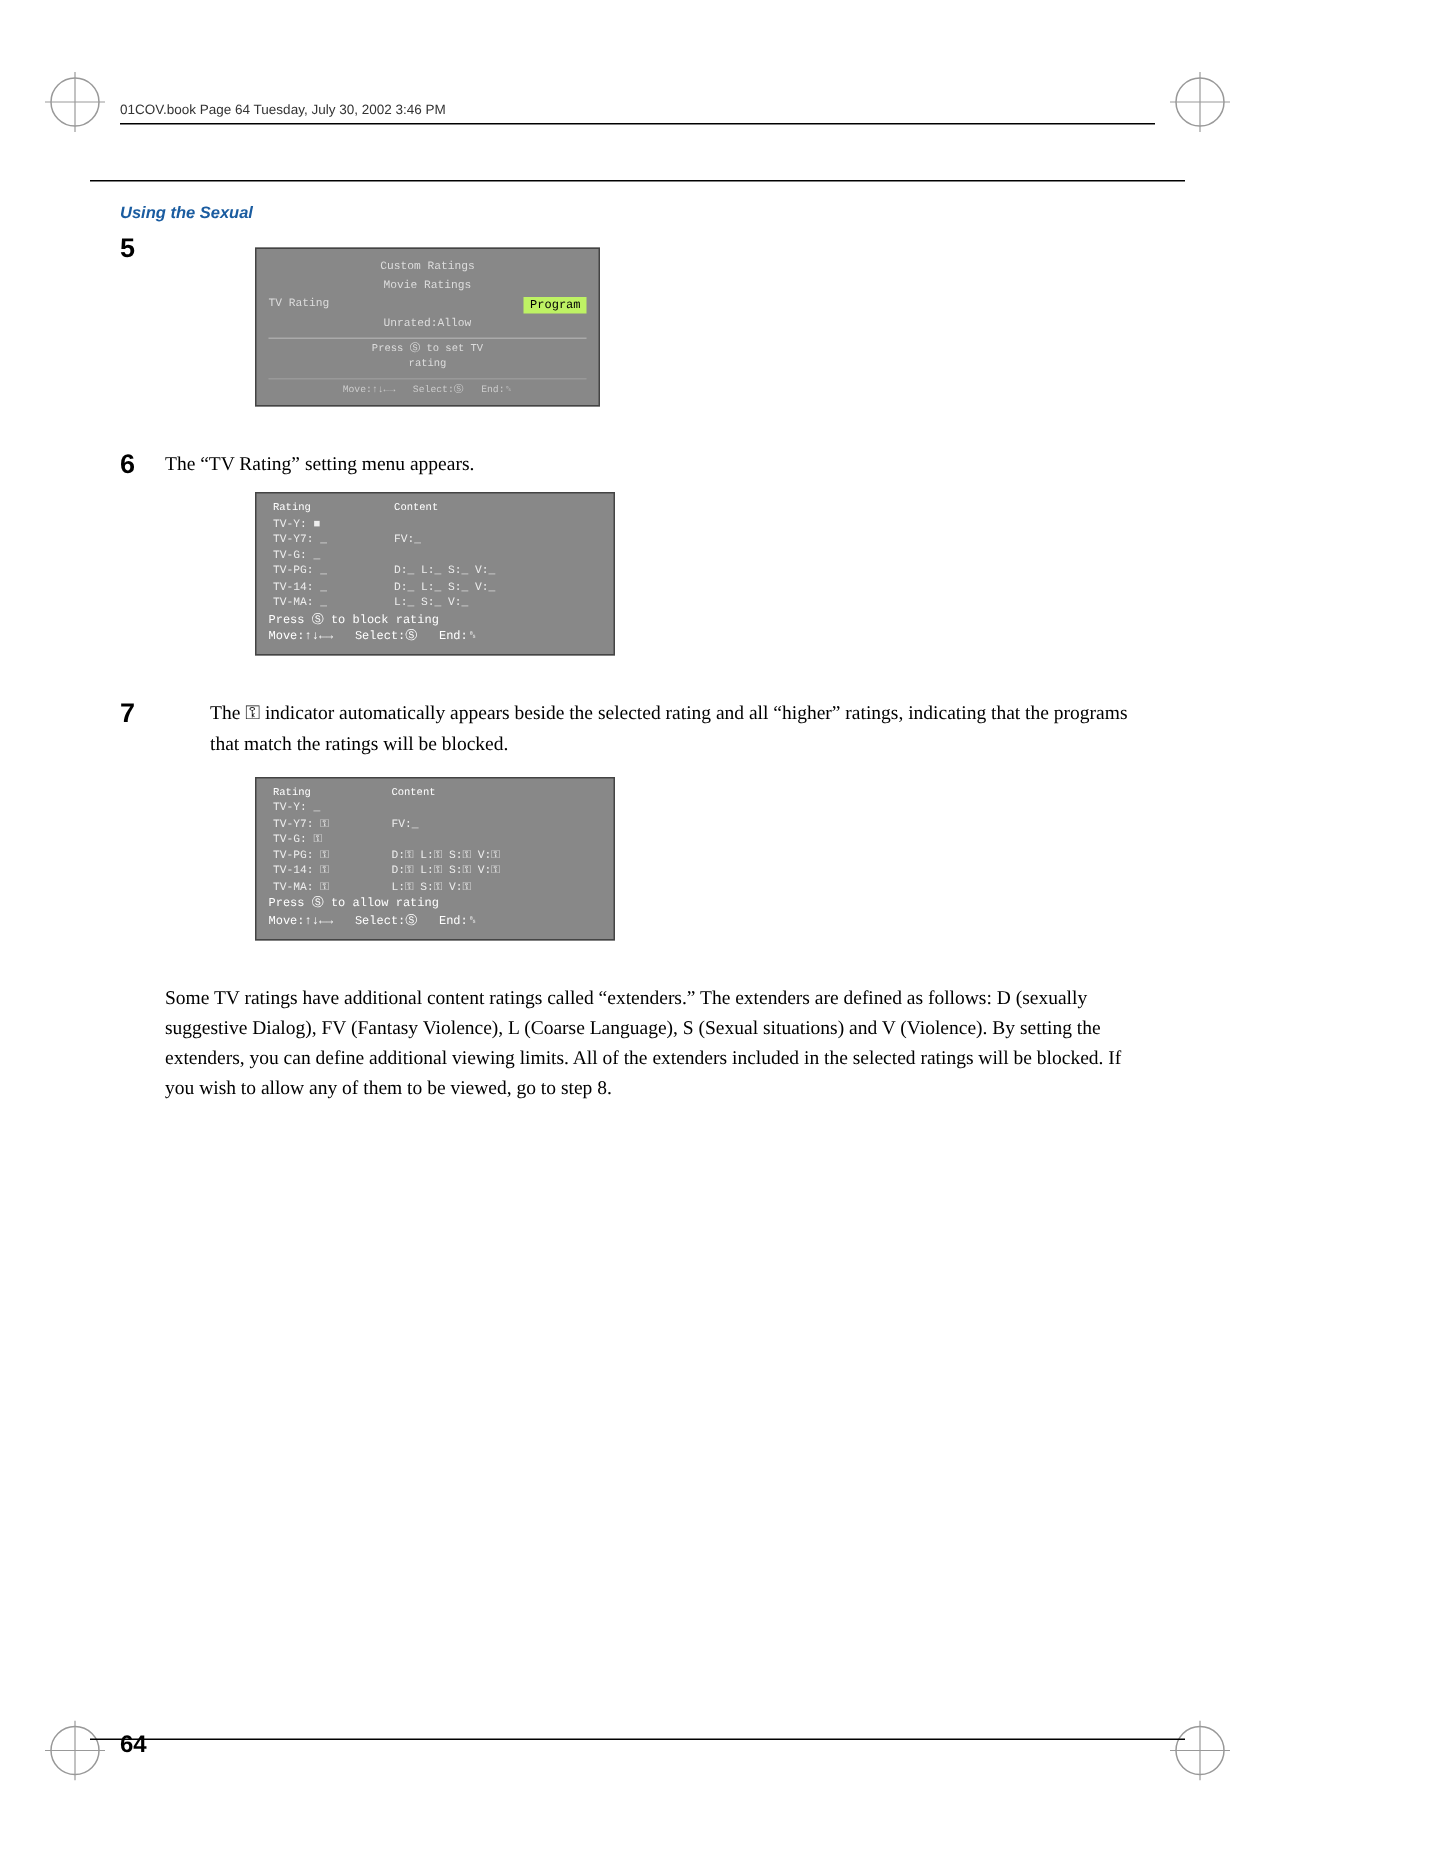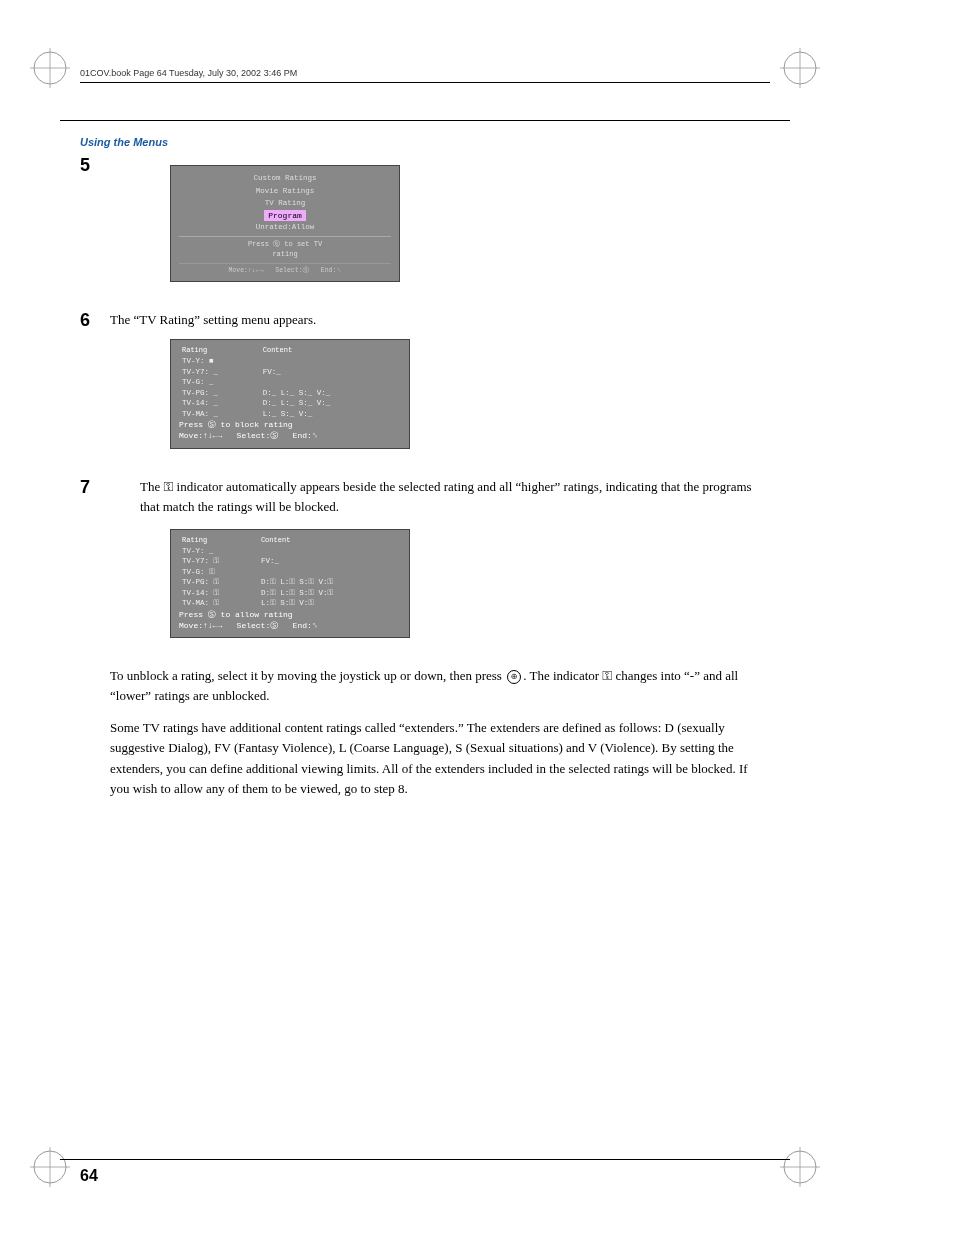--- a/index.html
+++ b/index.html
@@ -218,41 +218,41 @@
       position: absolute;
       bottom: 75px;
       left: 60px;
       right: 60px;
       height: 1px;
       background: #000;
     }
 
     .page-number {
       position: absolute;
-      bottom: 50px;
+      bottom: 62px;
       left: 80px;
       font-size: 16px;
       font-weight: bold;
       font-family: Arial, sans-serif;
     }
 
     .footer-models {
       position: absolute;
       bottom: 28px;
       left: 60px;
       right: 60px;
       font-size: 8px;
       text-align: center;
       font-family: Arial, sans-serif;
       color: #222;
     }
 
     
     .highlight-box {
-      background: #f0abfc;
+      background: #bef264;
       color: #000;
       display: inline-block;
       padding: 0 4px;
     }
   </style>
 </head>
 <body>
 
 <div class="page-container">
 
@@ -284,32 +284,32 @@
         <line x1="0" y1="20" x2="40" y2="20" stroke="#999" stroke-width="0.8"></line>
       </svg>
   </div>
 
   <div class="file-info-bar">
     <span>01COV.book  Page 64  Tuesday, July 30, 2002  3:46 PM</span>
   </div>
 
   <div class="top-rule"></div>
 
-  <div class="section-header">Using the Menus</div>
+  <div class="section-header">Using the Sexual</div>
 
   <div class="main-content">
 
     <div class="step-item">
       <div class="step-number">5</div>
       <div class="step-content">
 
         <div class="screen-mockup">
           <div class="menu-item">Custom Ratings</div>
           <div class="menu-item">Movie Ratings</div>
-          <div style="display:flex; justify-content:space-between; align-items:center;flex-direction:column;">
+          <div style="display:flex; justify-content:space-between; align-items:center;">
             <div class="menu-item">TV Rating</div>
             <span class="highlight-box">Program</span>
           </div>
           <div class="menu-item">Unrated:Allow</div>
           <div class="menu-divider"></div>
           <div class="press-info">Press Ⓢ to set TV<br>rating</div>
           <div class="nav-bar">Move:↑↓←→&nbsp;&nbsp;&nbsp;Select:Ⓢ&nbsp;&nbsp;&nbsp;End:␈</div>
         </div>
       </div>
     </div>
@@ -403,25 +403,20 @@
                 </tr>
           </tbody>
             </table>
           <div class="menu-divider"></div>
           <div class="press-info">Press Ⓢ to allow rating</div>
           <div class="nav-bar">Move:↑↓←→&nbsp;&nbsp;&nbsp;Select:Ⓢ&nbsp;&nbsp;&nbsp;End:␈</div>
         </div>
       </div>
     </div>
 
-    <div class="para-text">
-      To unblock a rating, select it by moving the joystick up or down, then
-      press <span class="circle-btn">⊕</span>. The indicator ⚿ changes into “-” and all “lower” ratings are
-      unblocked.
-    </div>
 
     <div class="para-text">
       Some TV ratings have additional content ratings called “extenders.” The
       extenders are defined as follows: D (sexually suggestive Dialog), FV
       (Fantasy Violence), L (Coarse Language), S (Sexual situations) and V
       (Violence). By setting the extenders, you can define additional viewing
       limits. All of the extenders included in the selected ratings will be
       blocked. If you wish to allow any of them to be viewed, go to step 8.
     </div>
 

